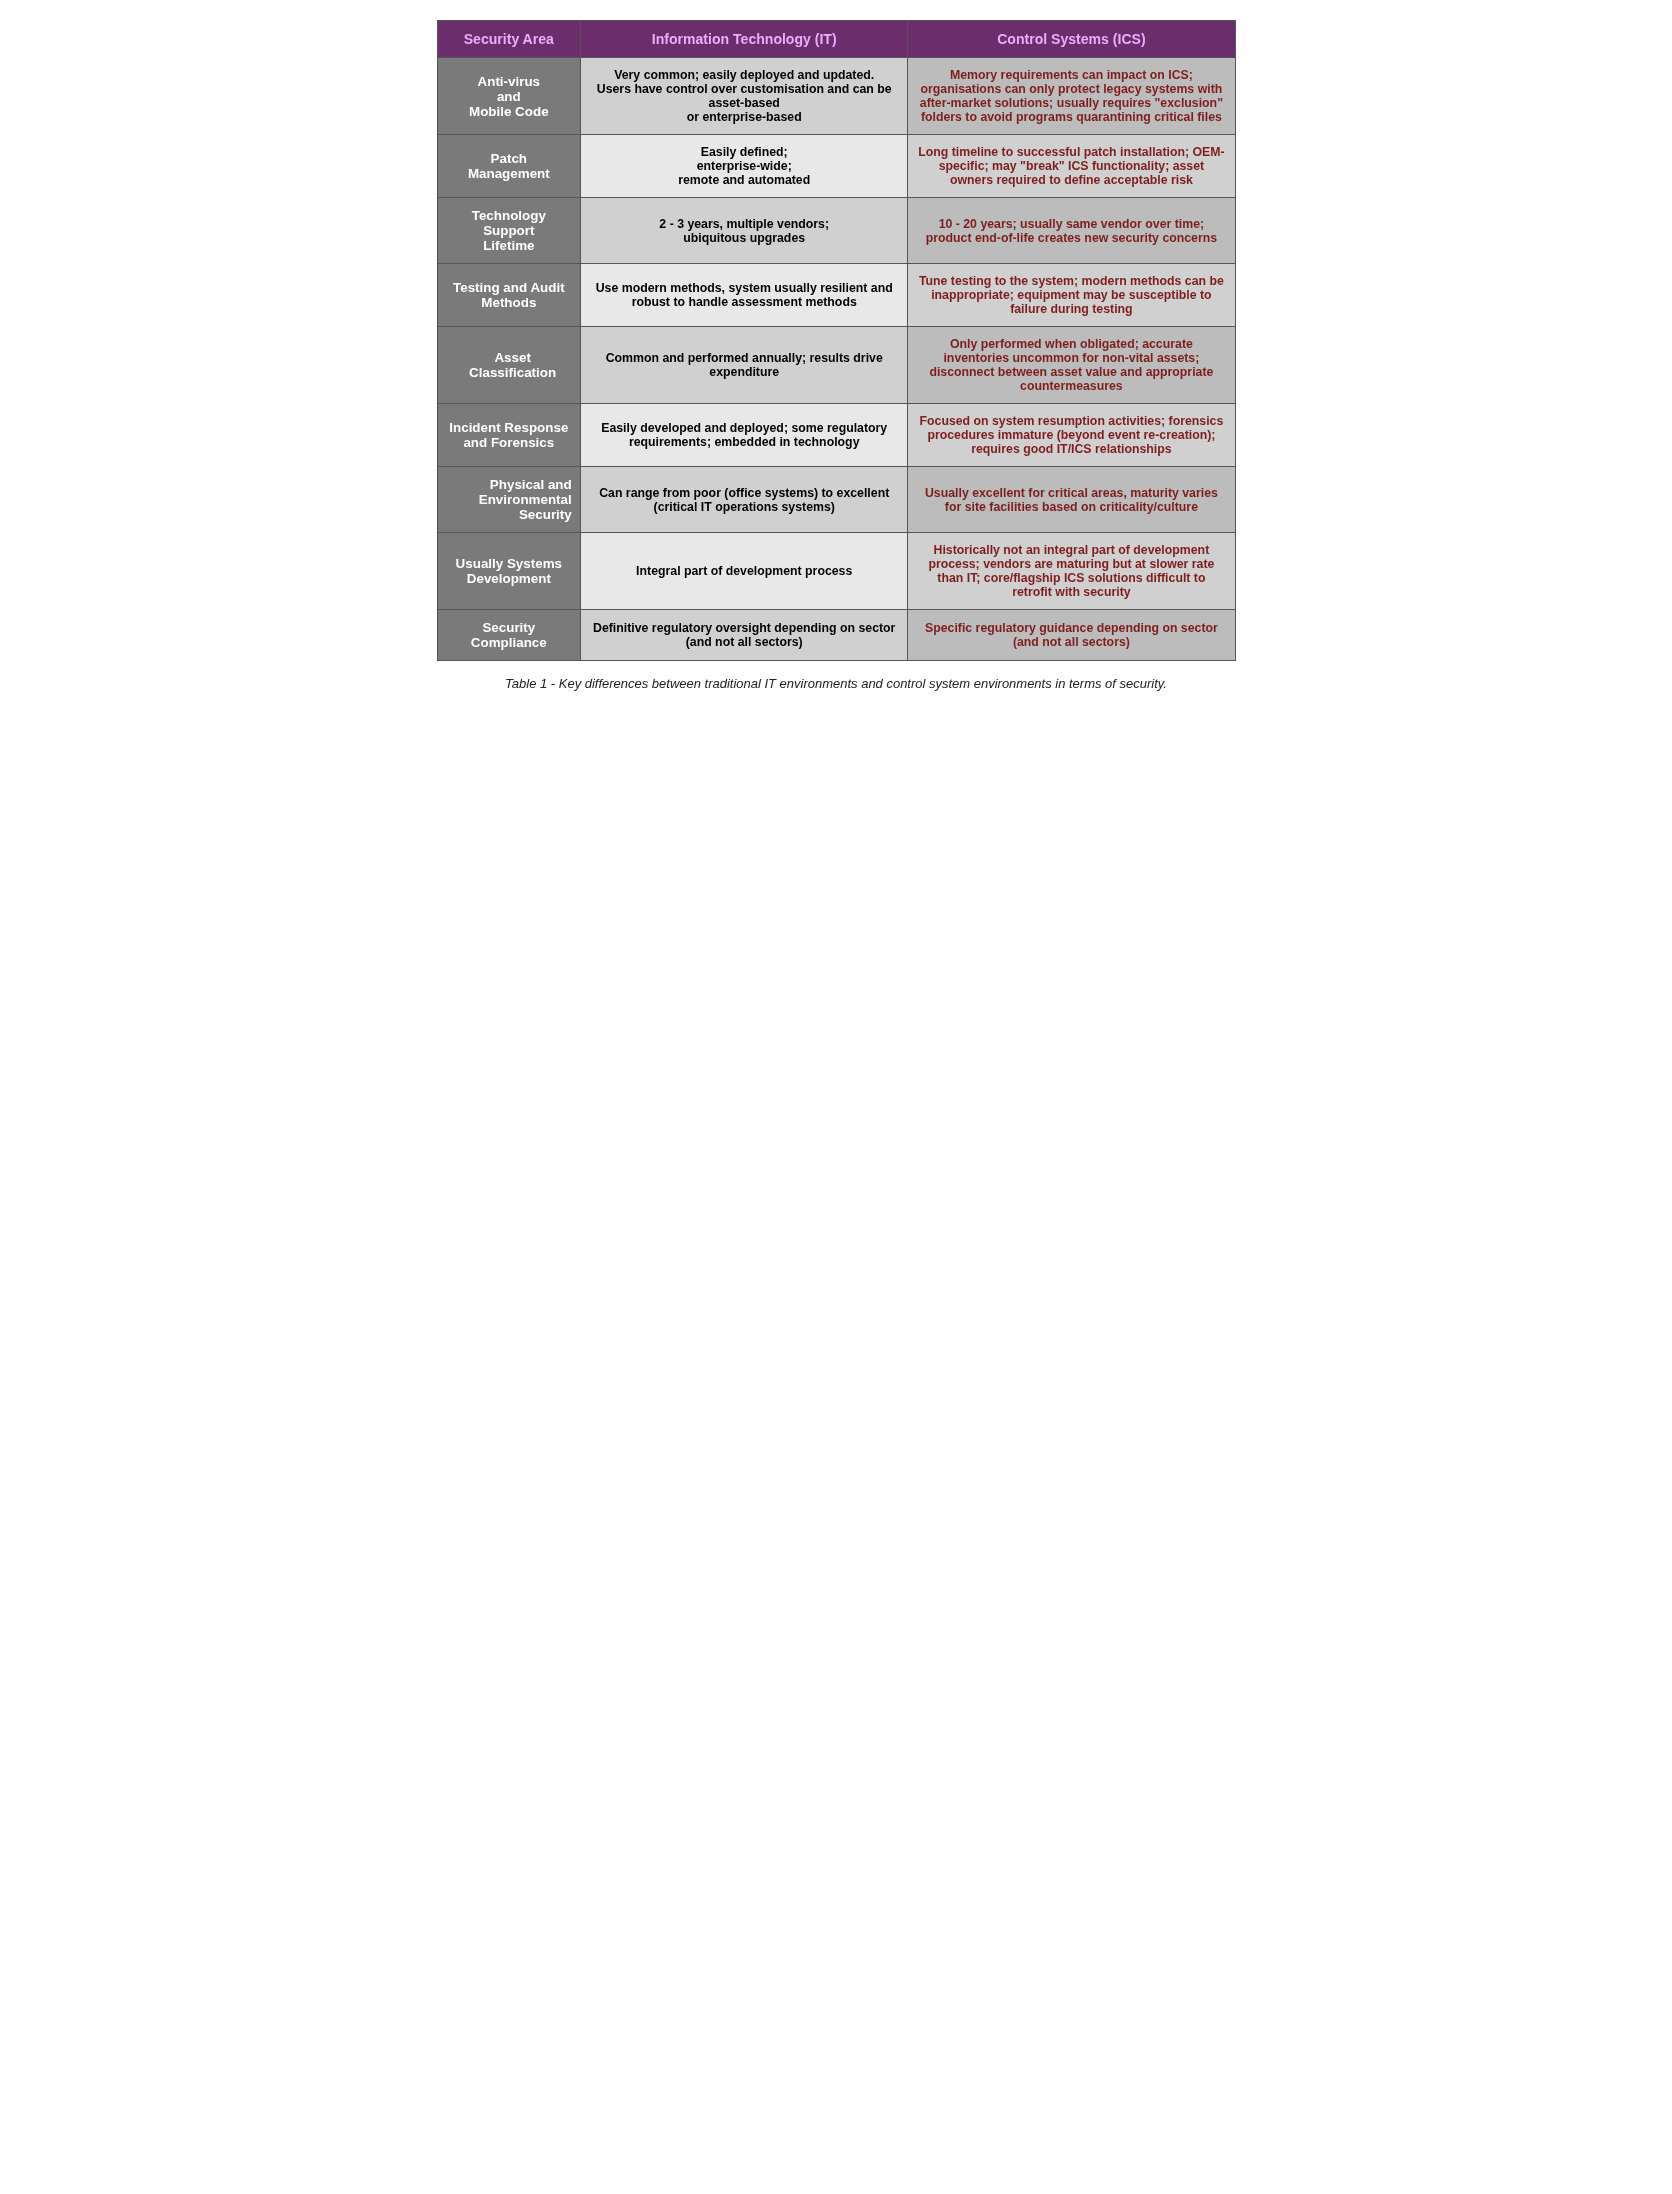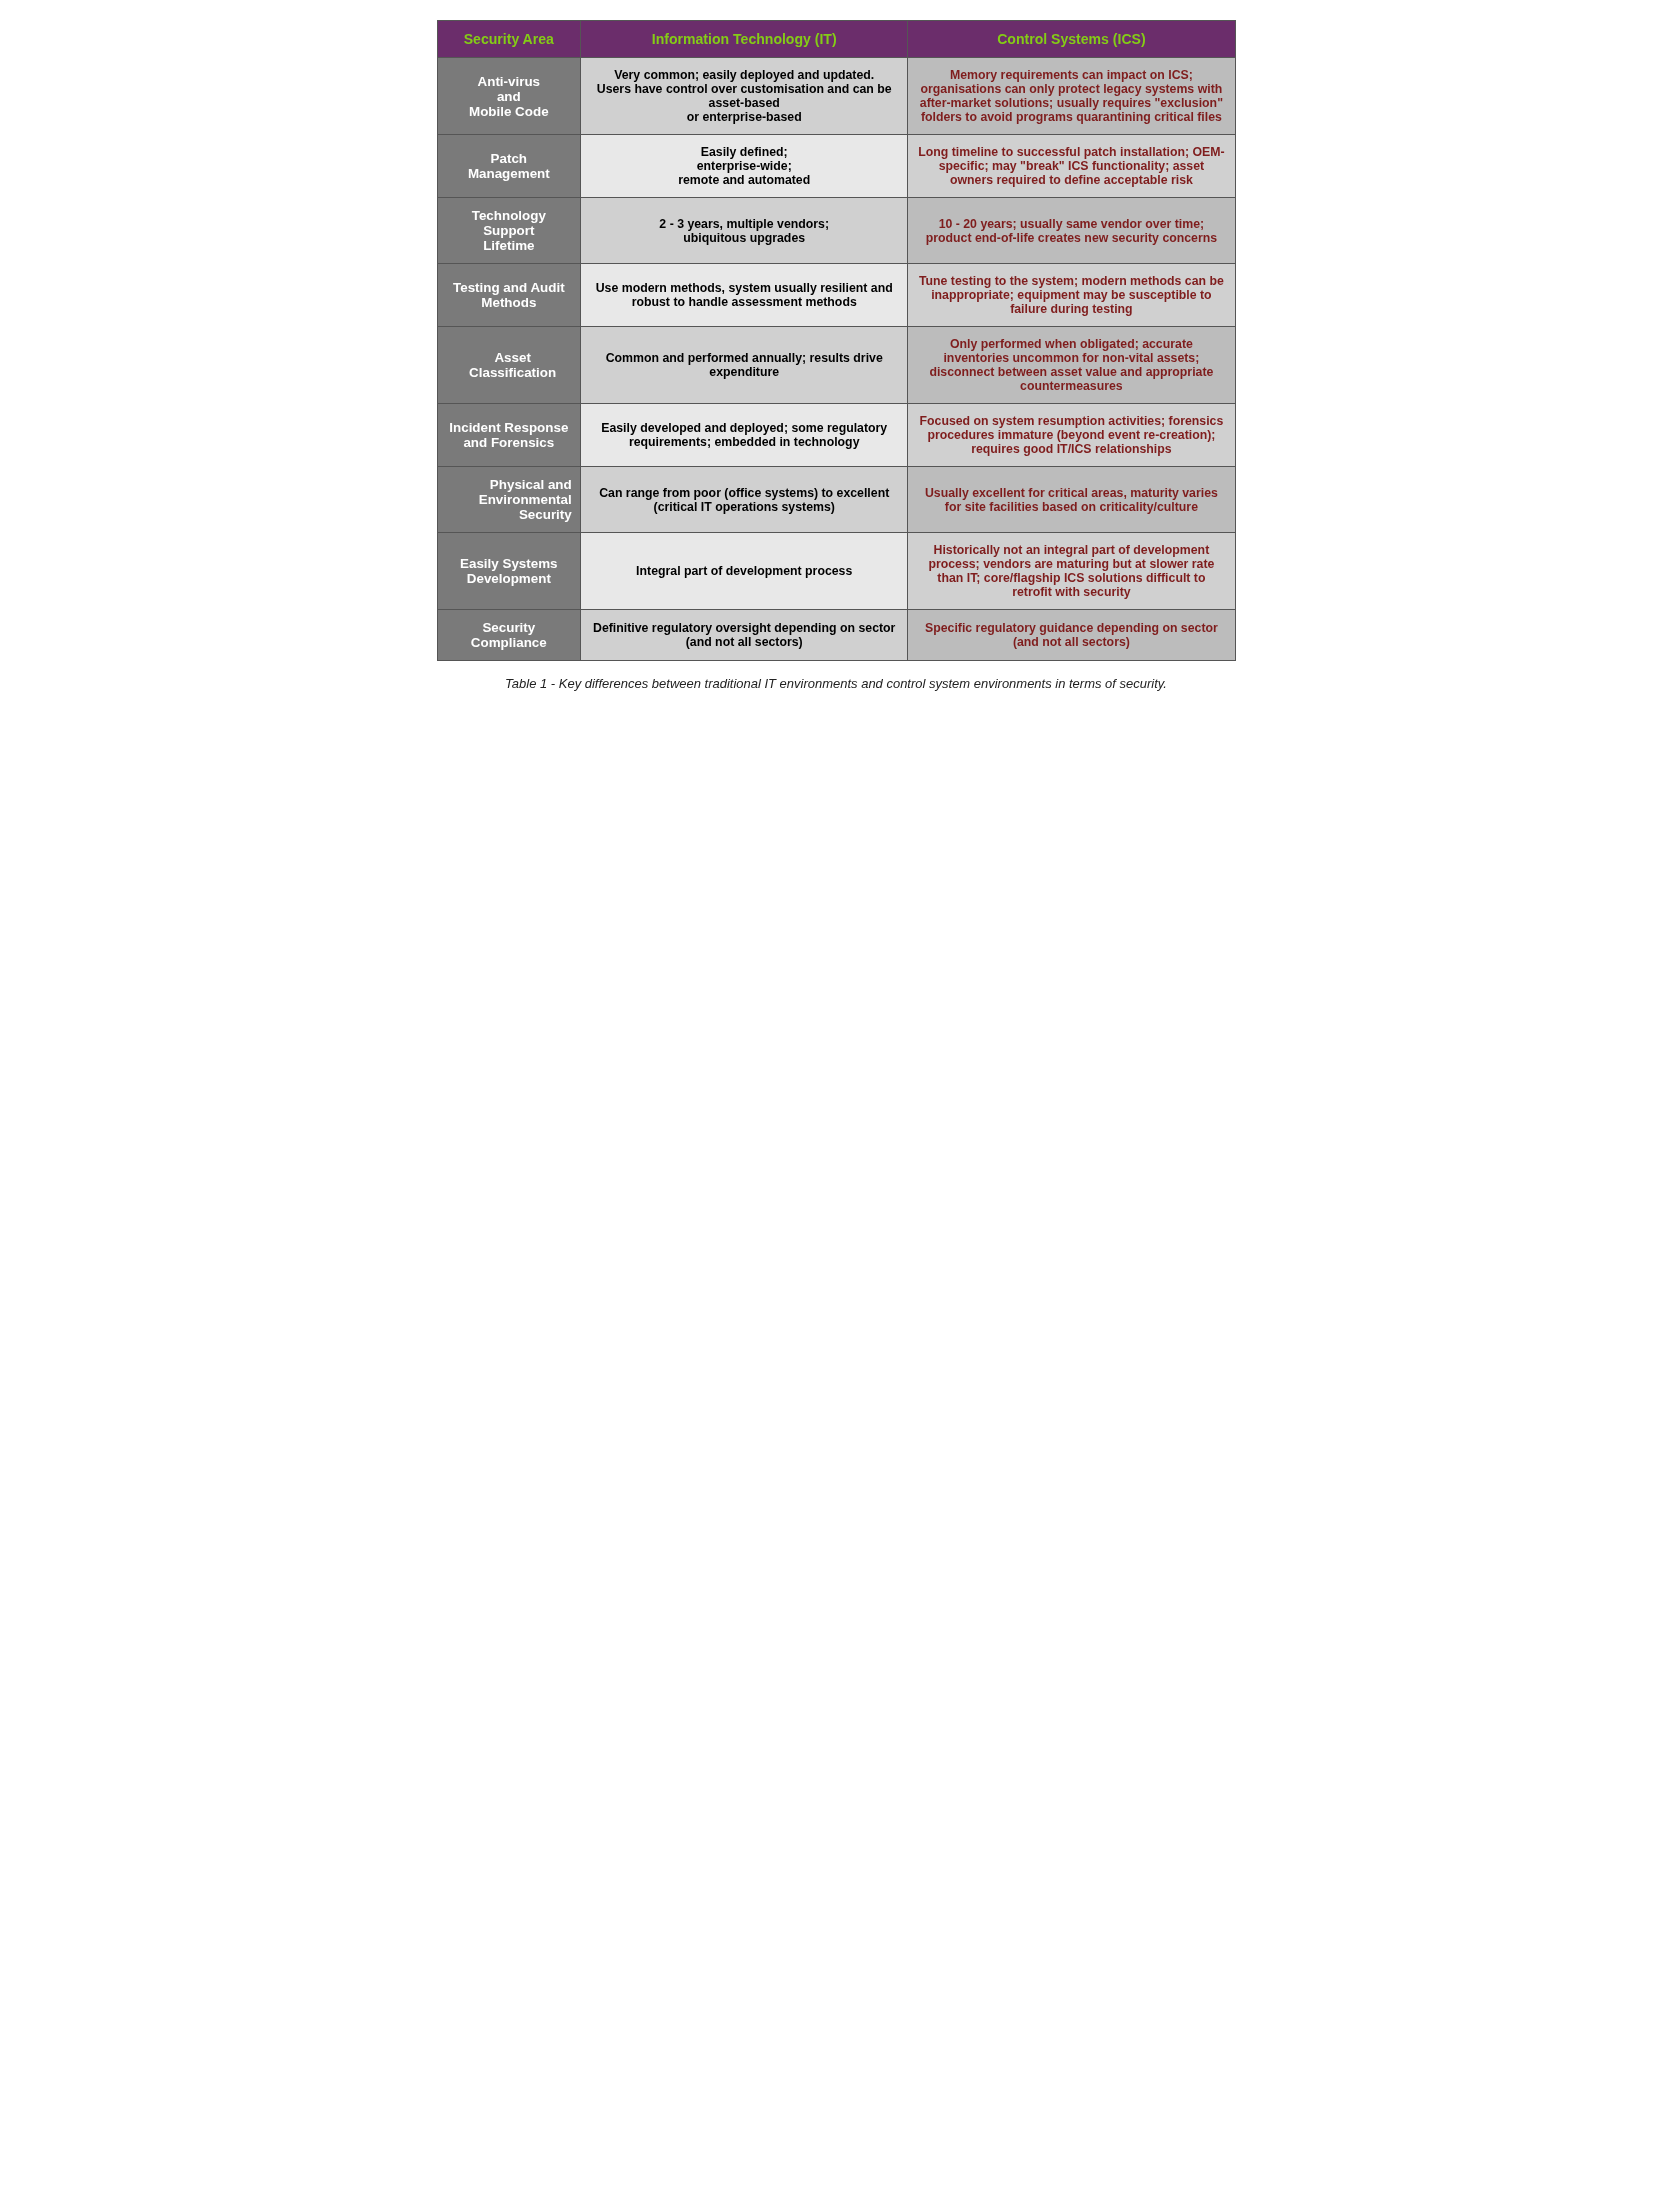--- a/index.html
+++ b/index.html
@@ -20,21 +20,21 @@
     th, td {
       border: 1.7px solid #555;
       padding: 10px 8.4px;
       text-align: center;
       vertical-align: middle;
     }
 
     
     thead tr th {
       background-color: #6b2d6b;
-      color: #84cc16;
+      color: #f0abfc;
       font-weight: bold;
       font-size: 1.05em;
     }
 
     
     td.security-area {
       background-color: #7a7a7a;
       color: #fff;
       font-weight: bold;
       font-size: 1em;
@@ -137,21 +137,21 @@
         <td class="ics-col" style="white-space: pre-line;">Focused on system resumption activities; forensics procedures immature (beyond event re-creation); requires good IT/ICS relationships</td>
       </tr>
       <tr>
         <td class="security-area" style="white-space: pre-line; text-align: right;">Physical and
 Environmental
 Security</td>
         <td class="it-col" style="white-space: pre-line;">Can range from poor (office systems) to excellent (critical IT operations systems)</td>
         <td class="ics-col" style="white-space: pre-line; text-align: center;">Usually excellent for critical areas, maturity varies for site facilities based on criticality/culture</td>
       </tr>
       <tr>
-        <td class="security-area" style="white-space: pre-line;">Easily Systems
+        <td class="security-area" style="white-space: pre-line;">Usually Systems
 Development</td>
         <td class="it-col" style="white-space: pre-line;">Integral part of development process</td>
         <td class="ics-col" style="white-space: pre-line;">Historically not an integral part of development process; vendors are maturing but at slower rate than IT; core/flagship ICS solutions difficult to retrofit with security</td>
       </tr>
       <tr>
         <td class="security-area" style="white-space: pre-line;">Security
 Compliance</td>
         <td class="it-col" style="white-space: pre-line;">Definitive regulatory oversight depending on sector (and not all sectors)</td>
         <td class="ics-col" style="white-space: pre-line;">Specific regulatory guidance depending on sector (and not all sectors)</td>
       </tr>

